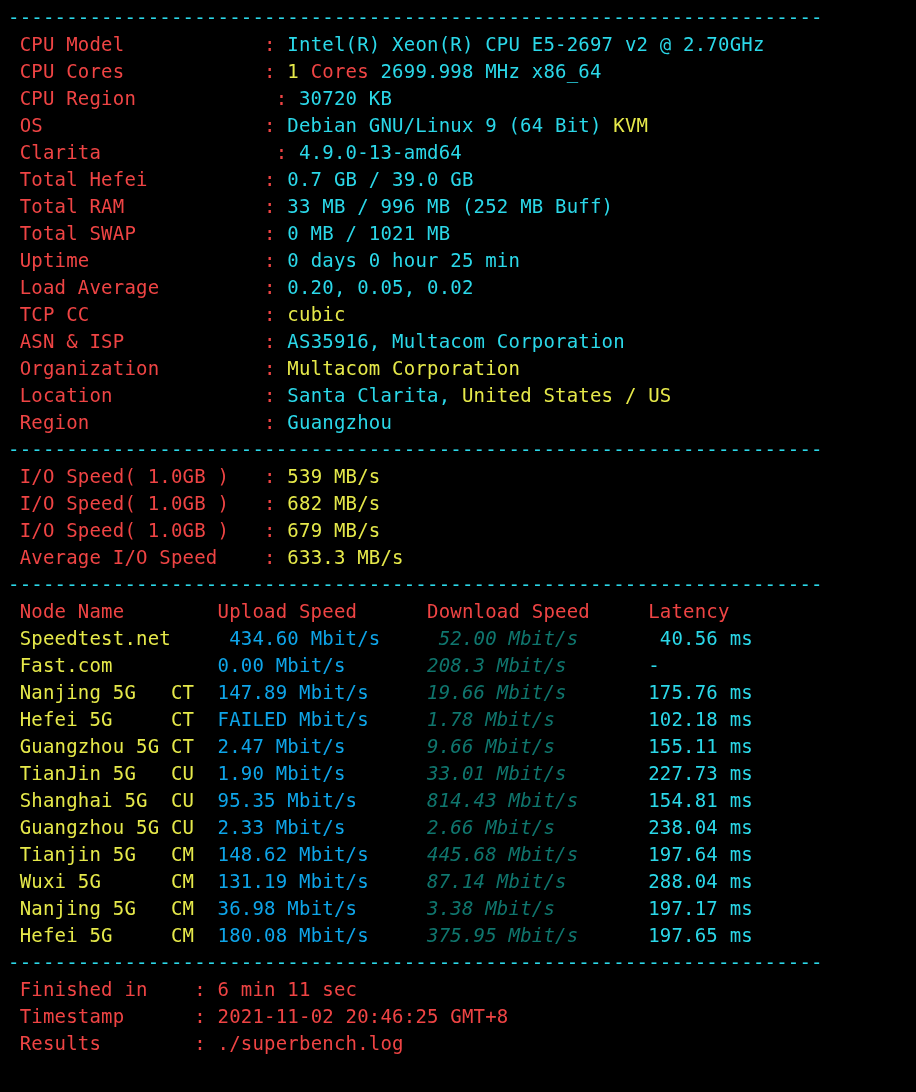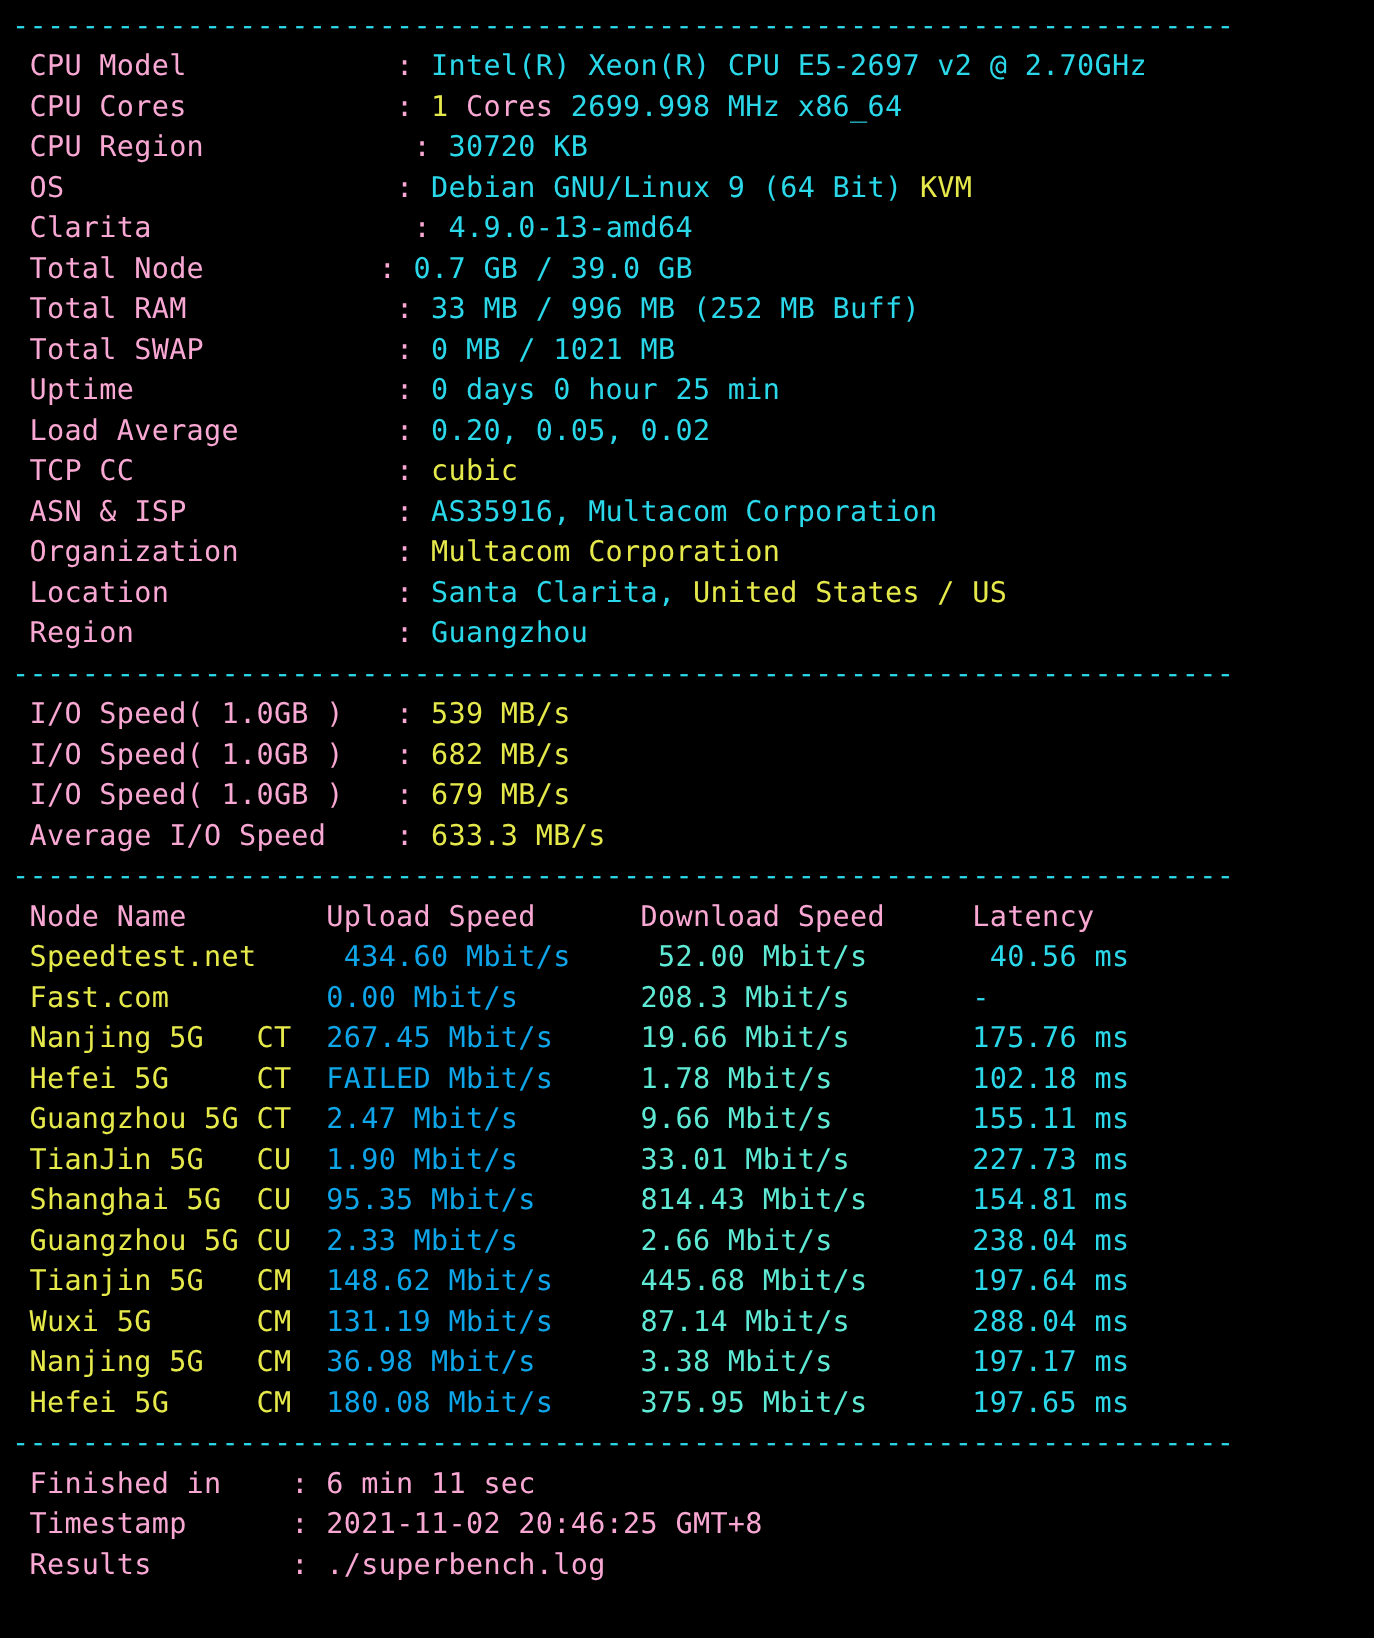--- a/index.html
+++ b/index.html
@@ -13,56 +13,56 @@
   pre {
     margin: 0;
     padding: 4px 0 0 8px;
     font-family: "Menlo", "Consolas", "DejaVu Sans Mono", monospace;
     font-size: 19px;
     line-height: 27px;
     letter-spacing: 0.2px;
     color: #ffffff;
     white-space: pre;
   }
-  .w { color: #f9a8d4; }
+  .w { color: #ef4444; }
   .c { color: #2bd8e9; }       
   .y { color: #e6e94a; }       
   .g { color: #0ea5e9; }       
-  .r { color: #5eead4; }       
+  .r { color: #0f766e; font-style: italic; }       
   .sep { color: #2bd8e9; }     
 </style>
 </head>
 <body>
 
 <pre><span class="sep">----------------------------------------------------------------------</span>
  <span class="w"><span>CPU Model</span>            :</span> <span class="c">Intel(R) Xeon(R) CPU E5-2697 v2 @ 2.70GHz</span>
  <span class="w"><span>CPU Cores</span>            :</span> <span class="y">1</span> <span class="w">Cores</span> <span class="c">2699.998 MHz x86_64</span>
  <span class="w"><span>CPU Region</span>            :</span> <span class="c">30720 KB</span>
  <span class="w"><span>OS</span>                   :</span> <span class="c">Debian GNU/Linux 9 (64 Bit)</span> <span class="y">KVM</span>
  <span class="w"><span>Clarita</span>               :</span> <span class="c">4.9.0-13-amd64</span>
- <span class="w"><span>Total Node</span>          :</span> <span class="c">0.7 GB / 39.0 GB</span>
+ <span class="w"><span>Total Hefei</span>          :</span> <span class="c">0.7 GB / 39.0 GB</span>
  <span class="w"><span>Total RAM</span>            :</span> <span class="c">33 MB / 996 MB (252 MB Buff)</span>
  <span class="w"><span>Total SWAP</span>           :</span> <span class="c">0 MB / 1021 MB</span>
  <span class="w"><span>Uptime</span>               :</span> <span class="c">0 days 0 hour 25 min</span>
  <span class="w"><span>Load Average</span>         :</span> <span class="c">0.20, 0.05, 0.02</span>
  <span class="w"><span>TCP CC</span>               :</span> <span class="y">cubic</span>
  <span class="w"><span>ASN &amp; ISP</span>            :</span> <span class="c">AS35916, Multacom Corporation</span>
  <span class="w"><span>Organization</span>         :</span> <span class="y">Multacom Corporation</span>
  <span class="w"><span>Location</span>             :</span> <span class="c">Santa Clarita,</span> <span class="y">United States / US</span>
  <span class="w"><span>Region</span>               :</span> <span class="c">Guangzhou</span>
 <span class="sep">----------------------------------------------------------------------</span>
  <span class="w"><span>I/O Speed( 1.0GB )</span>   :</span> <span class="y">539 MB/s</span>
  <span class="w"><span>I/O Speed( 1.0GB )</span>   :</span> <span class="y">682 MB/s</span>
  <span class="w"><span>I/O Speed( 1.0GB )</span>   :</span> <span class="y">679 MB/s</span>
  <span class="w"><span>Average I/O Speed</span>    :</span> <span class="y">633.3 MB/s</span>
 <span class="sep">----------------------------------------------------------------------</span>
 <span id="net-header" class="w"> Node Name        Upload Speed      Download Speed     Latency</span>
 <span id="net-rows"><span><span class="y"> Speedtest.net   </span>  <span class="g">434.60 Mbit/s     </span><span class="r">52.00 Mbit/s       </span><span class="c">40.56 ms</span>
 </span><span><span class="y"> Fast.com       </span>  <span class="g">0.00 Mbit/s       </span><span class="r">208.3 Mbit/s       </span><span class="c">-</span>
-</span><span><span class="y"> Nanjing 5G   CT</span>  <span class="g">267.45 Mbit/s     </span><span class="r">19.66 Mbit/s       </span><span class="c">175.76 ms</span>
+</span><span><span class="y"> Nanjing 5G   CT</span>  <span class="g">147.89 Mbit/s     </span><span class="r">19.66 Mbit/s       </span><span class="c">175.76 ms</span>
 </span><span><span class="y"> Hefei 5G     CT</span>  <span class="g">FAILED Mbit/s     </span><span class="r">1.78 Mbit/s        </span><span class="c">102.18 ms</span>
 </span><span><span class="y"> Guangzhou 5G CT</span>  <span class="g">2.47 Mbit/s       </span><span class="r">9.66 Mbit/s        </span><span class="c">155.11 ms</span>
 </span><span><span class="y"> TianJin 5G   CU</span>  <span class="g">1.90 Mbit/s       </span><span class="r">33.01 Mbit/s       </span><span class="c">227.73 ms</span>
 </span><span><span class="y"> Shanghai 5G  CU</span>  <span class="g">95.35 Mbit/s      </span><span class="r">814.43 Mbit/s      </span><span class="c">154.81 ms</span>
 </span><span><span class="y"> Guangzhou 5G CU</span>  <span class="g">2.33 Mbit/s       </span><span class="r">2.66 Mbit/s        </span><span class="c">238.04 ms</span>
 </span><span><span class="y"> Tianjin 5G   CM</span>  <span class="g">148.62 Mbit/s     </span><span class="r">445.68 Mbit/s      </span><span class="c">197.64 ms</span>
 </span><span><span class="y"> Wuxi 5G      CM</span>  <span class="g">131.19 Mbit/s     </span><span class="r">87.14 Mbit/s       </span><span class="c">288.04 ms</span>
 </span><span><span class="y"> Nanjing 5G   CM</span>  <span class="g">36.98 Mbit/s      </span><span class="r">3.38 Mbit/s        </span><span class="c">197.17 ms</span>
 </span><span><span class="y"> Hefei 5G     CM</span>  <span class="g">180.08 Mbit/s     </span><span class="r">375.95 Mbit/s      </span><span class="c">197.65 ms</span>
 </span></span><span class="sep">----------------------------------------------------------------------</span>

